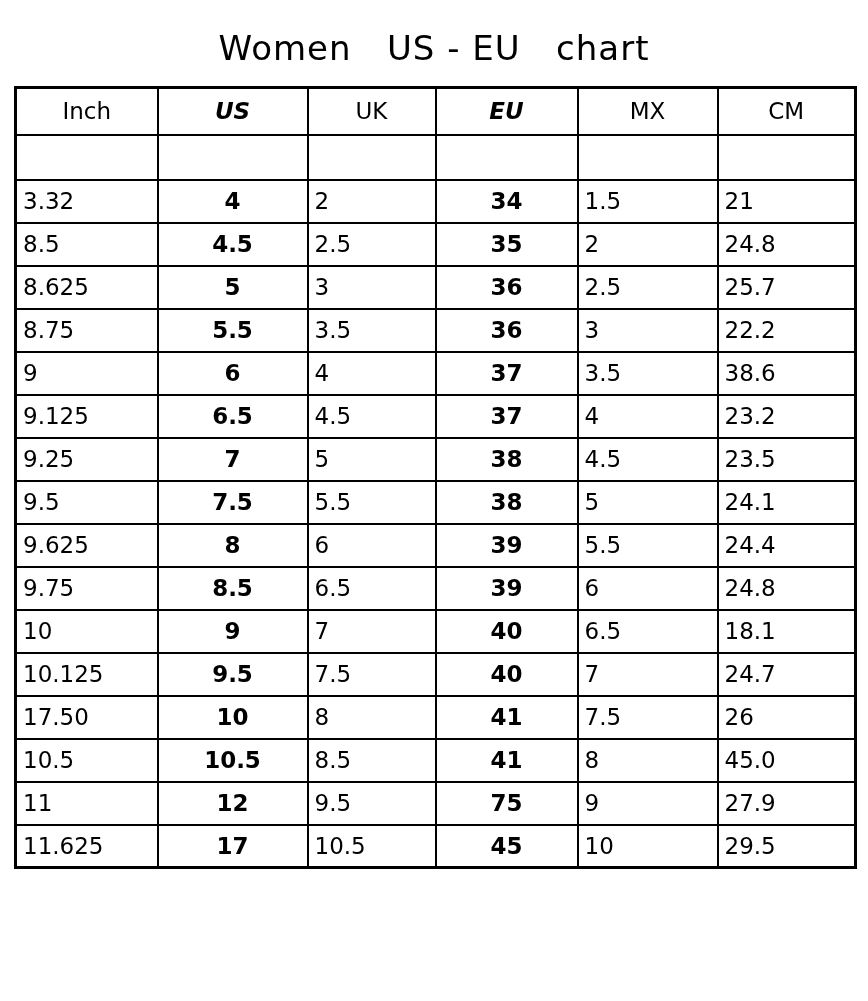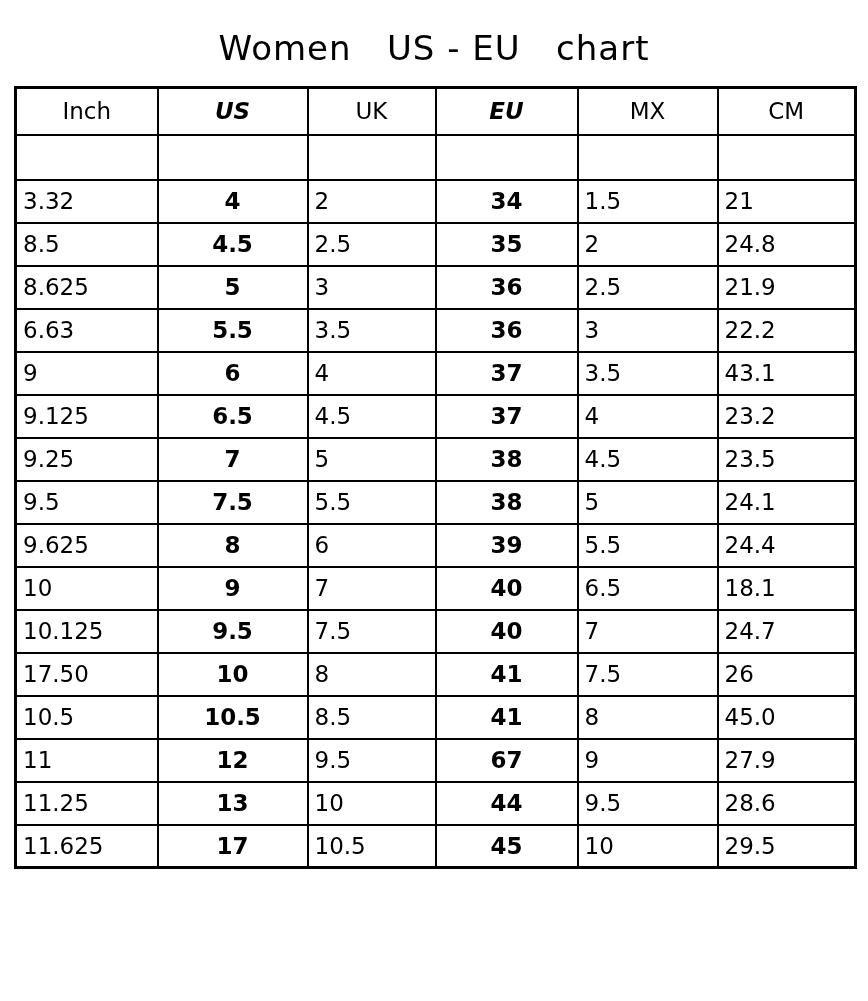--- a/index.html
+++ b/index.html
@@ -131,37 +131,37 @@
             <td class="center-bold">35</td>
             <td>2</td>
             <td>24.8</td>
           </tr>
           <tr>
             <td>8.625</td>
             <td class="center-bold">5</td>
             <td>3</td>
             <td class="center-bold">36</td>
             <td>2.5</td>
-            <td>21.9</td>
-          </tr>
-          <tr>
-            <td>6.63</td>
+            <td>25.7</td>
+          </tr>
+          <tr>
+            <td>8.75</td>
             <td class="center-bold">5.5</td>
             <td>3.5</td>
             <td class="center-bold">36</td>
             <td>3</td>
             <td>22.2</td>
           </tr>
           <tr>
             <td>9</td>
             <td class="center-bold">6</td>
             <td>4</td>
             <td class="center-bold">37</td>
             <td>3.5</td>
-            <td>43.1</td>
+            <td>38.6</td>
           </tr>
           <tr>
             <td>9.125</td>
             <td class="center-bold">6.5</td>
             <td>4.5</td>
             <td class="center-bold">37</td>
             <td>4</td>
             <td>23.2</td>
           </tr>
           <tr>
@@ -182,20 +182,28 @@
           </tr>
           <tr>
             <td>9.625</td>
             <td class="center-bold">8</td>
             <td>6</td>
             <td class="center-bold">39</td>
             <td>5.5</td>
             <td>24.4</td>
           </tr>
           <tr>
+            <td>9.75</td>
+            <td class="center-bold">8.5</td>
+            <td>6.5</td>
+            <td class="center-bold">39</td>
+            <td>6</td>
+            <td>24.8</td>
+          </tr>
+          <tr>
             <td>10</td>
             <td class="center-bold">9</td>
             <td>7</td>
             <td class="center-bold">40</td>
             <td>6.5</td>
             <td>18.1</td>
           </tr>
           <tr>
             <td>10.125</td>
             <td class="center-bold">9.5</td>
@@ -217,31 +225,23 @@
             <td class="center-bold">10.5</td>
             <td>8.5</td>
             <td class="center-bold">41</td>
             <td>8</td>
             <td>45.0</td>
           </tr>
           <tr>
             <td>11</td>
             <td class="center-bold">12</td>
             <td>9.5</td>
-            <td class="center-bold">67</td>
+            <td class="center-bold">75</td>
             <td>9</td>
             <td>27.9</td>
-          </tr>
-          <tr>
-            <td>11.25</td>
-            <td class="center-bold">13</td>
-            <td>10</td>
-            <td class="center-bold">44</td>
-            <td>9.5</td>
-            <td>28.6</td>
           </tr>
           <tr>
             <td>11.625</td>
             <td class="center-bold">17</td>
             <td>10.5</td>
             <td class="center-bold">45</td>
             <td>10</td>
             <td>29.5</td>
           </tr>
         </tbody>

